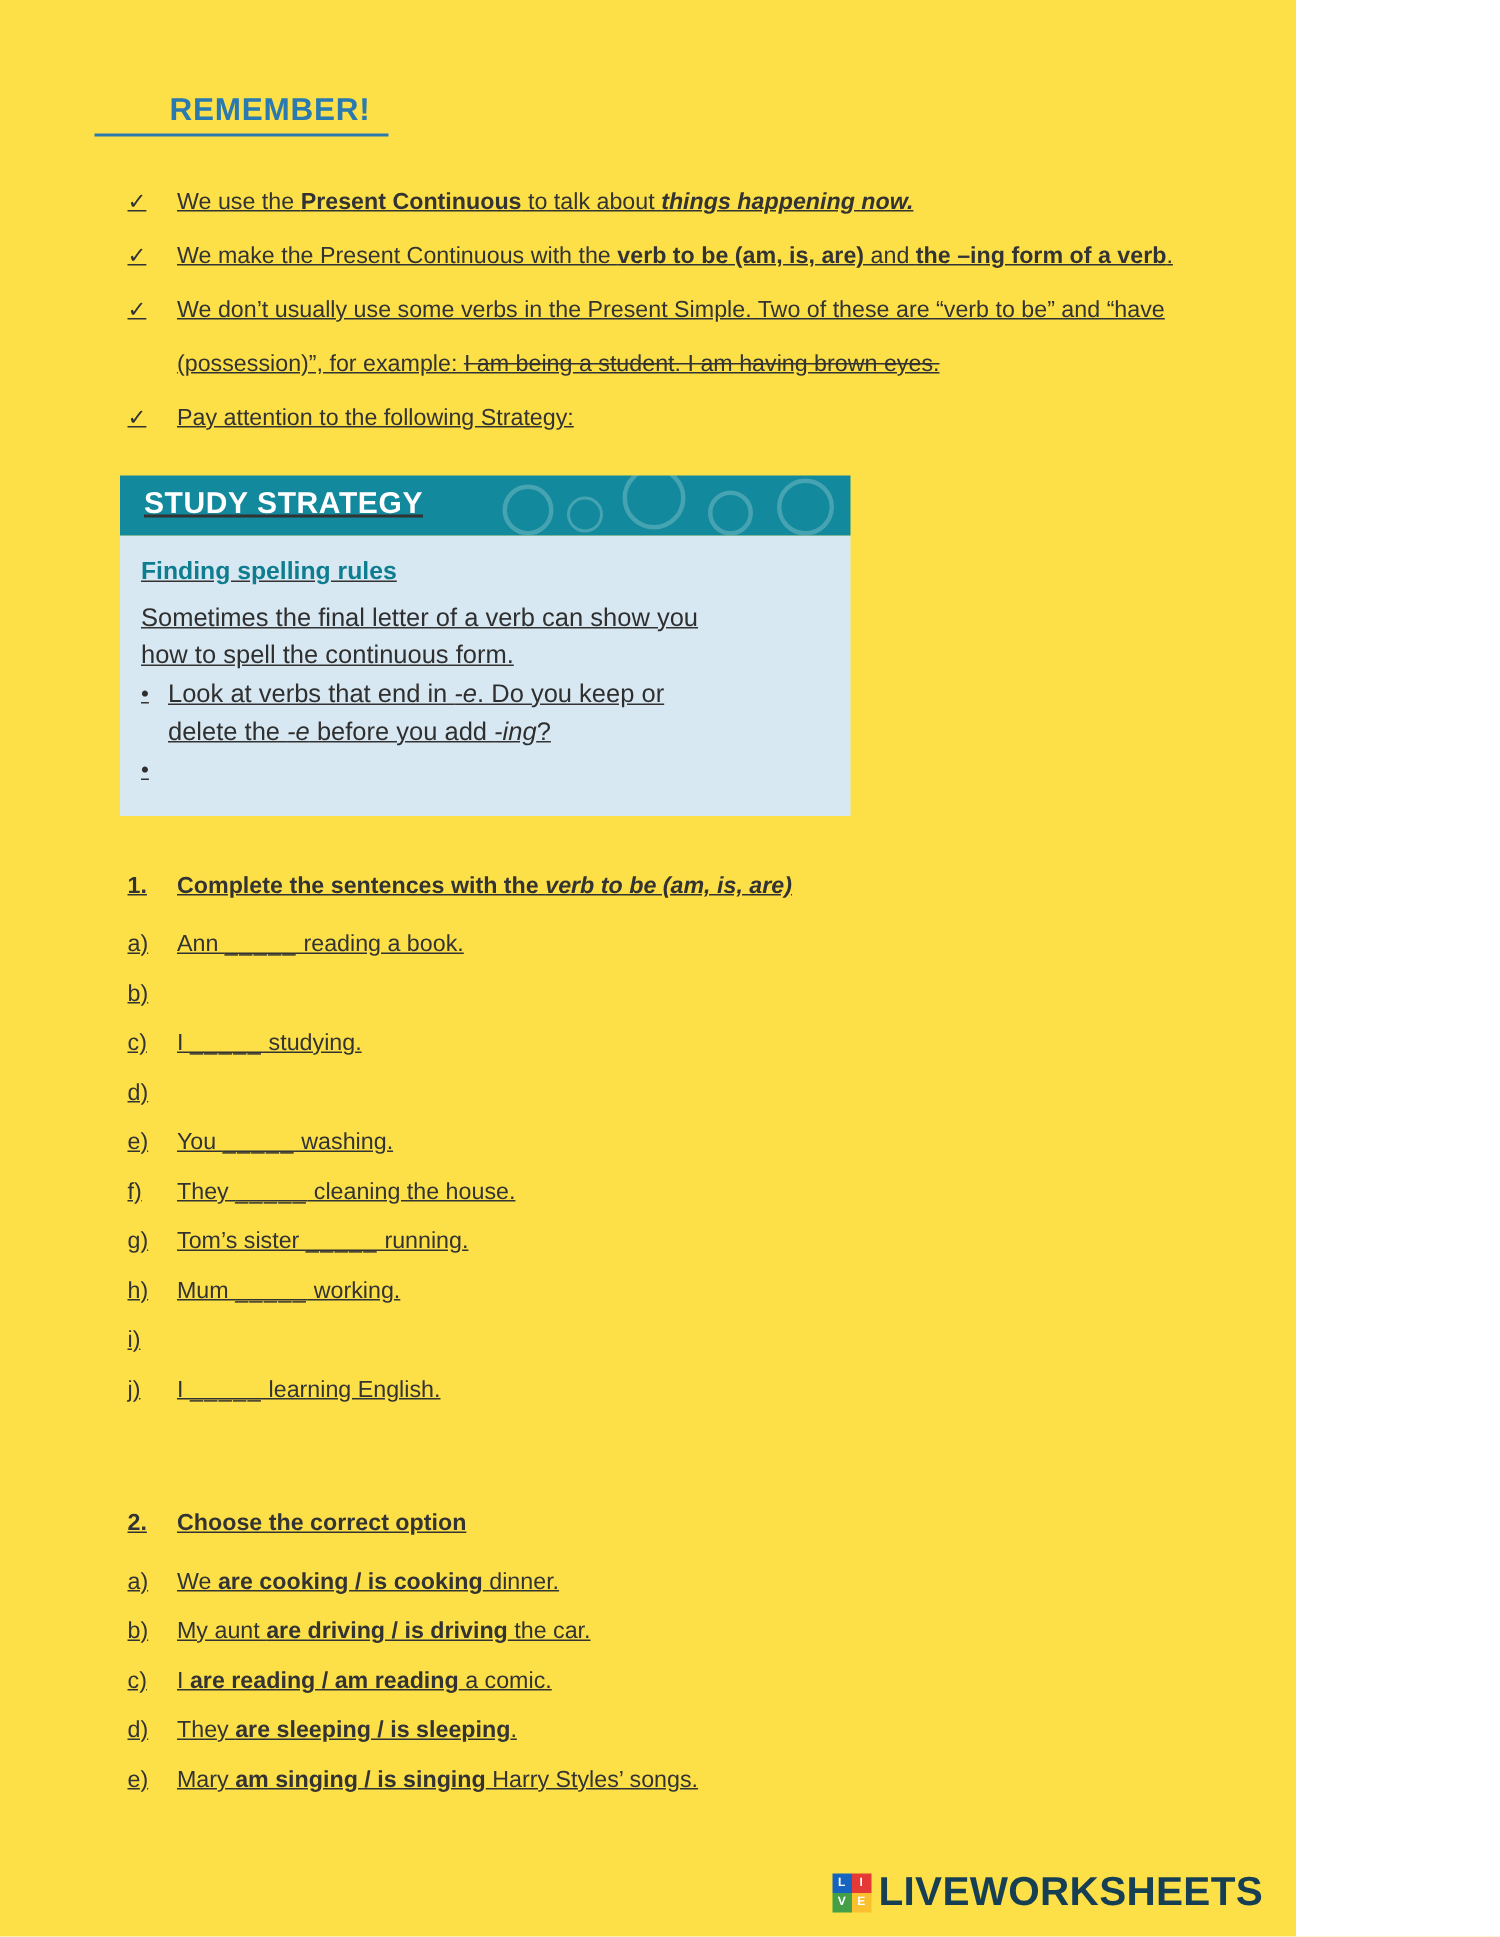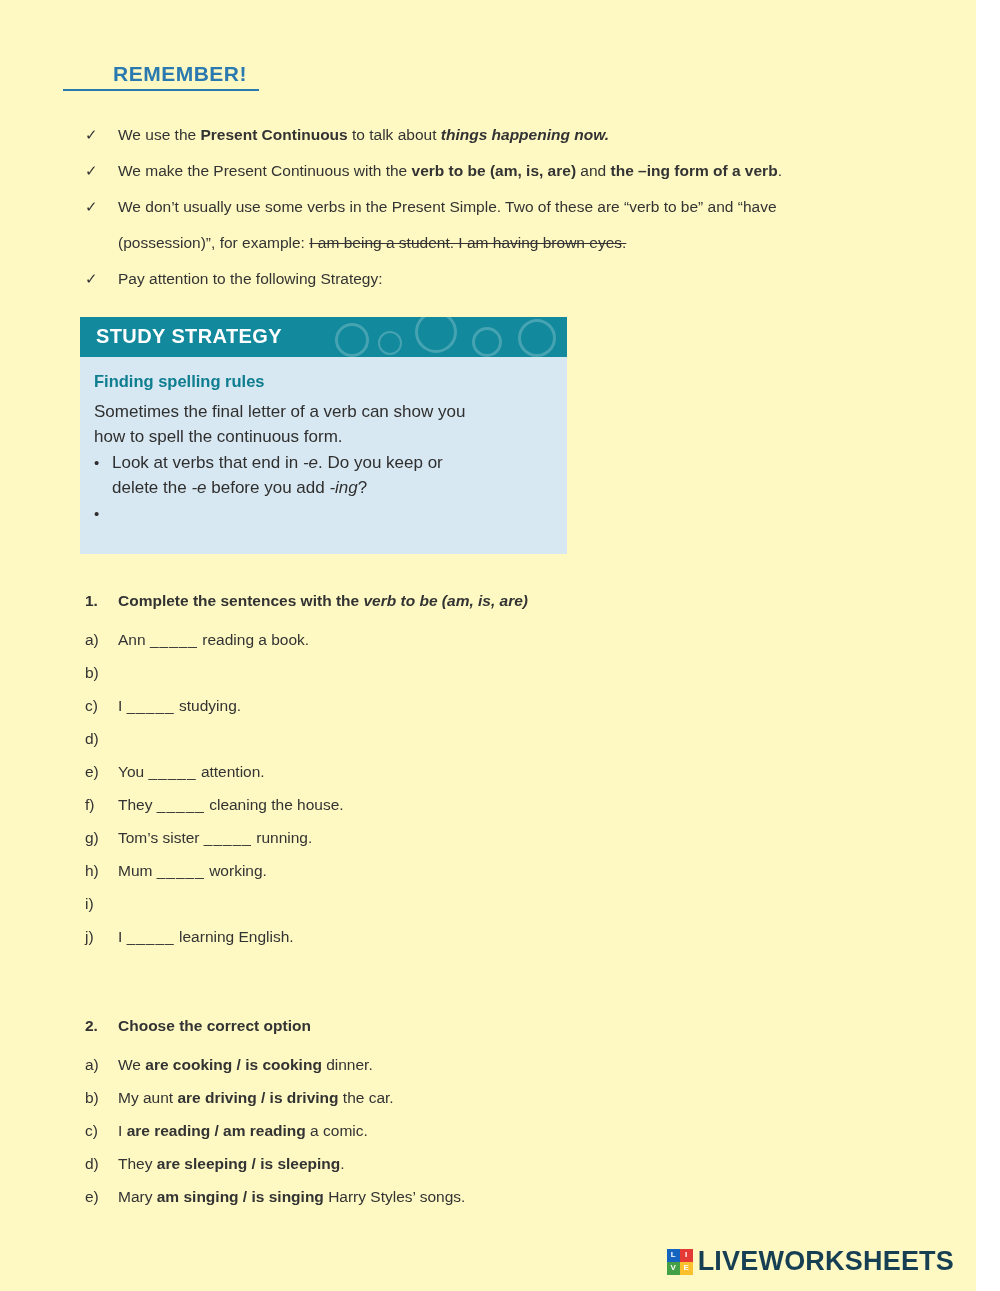--- a/index.html
+++ b/index.html
@@ -1,22 +1,23 @@
 <!DOCTYPE html>
 <html><head>
 <meta charset="utf-8">
 <style>
   html,body{margin:0;padding:0;background:#ffffff;}
   .page{
     position:relative;
-    width:976px;height:1291px;
-    background:#fef9c3;
+    width:864px;height:1291px;
+    background:#fde047;
     font-family:"Liberation Sans", sans-serif;
     color:#333333;
     overflow:hidden;
+    text-decoration:underline;
   }
   .b{font-weight:bold;}
   .i{font-style:italic;}
   .s{text-decoration:line-through;}
 
   
   .title-row{margin:62px 0 0 63px;}
   .title-underline{
     display:inline-block;
     padding:0 12px 3px 50px;
@@ -52,21 +53,21 @@
     border-radius:50%;
     border:3px solid rgba(255,255,255,0.22);
   }
   .dc1{width:28px;height:28px;left:255px;top:6px;}
   .dc2{width:20px;height:20px;left:298px;top:14px;border-width:2px;}
   .dc3{width:36px;height:36px;left:335px;top:-6px;}
   .dc4{width:24px;height:24px;left:392px;top:10px;}
   .dc5{width:32px;height:32px;left:438px;top:2px;}
   .strategy-body{
     background:#d8e8f2;
-    padding:12px 14px 28px 14px;
+    padding:12px 14px 18px 14px;
     font-size:17px;
     line-height:25.5px;
     color:#2f2f2f;
   }
   .strategy-sub{
     color:#0d7d8f;
     font-weight:bold;
     font-size:16.5px;
     margin-bottom:4px;
   }
@@ -181,21 +182,21 @@
     </div>
     <div class="ex-item">
       <span class="ex-letter">c)</span>
       <span><span>I </span><span class="blank">_____</span><span> studying.</span></span>
     </div>
     <div class="ex-item">
       <span class="ex-letter">d)</span>
     </div>
     <div class="ex-item">
       <span class="ex-letter">e)</span>
-      <span><span>You </span><span class="blank">_____</span><span> attention.</span></span>
+      <span><span>You </span><span class="blank">_____</span><span> washing.</span></span>
     </div>
     <div class="ex-item">
       <span class="ex-letter">f)</span>
       <span><span>They </span><span class="blank">_____</span><span> cleaning the house.</span></span>
     </div>
     <div class="ex-item">
       <span class="ex-letter">g)</span>
       <span><span>Tom’s sister </span><span class="blank">_____</span><span> running.</span></span>
     </div>
     <div class="ex-item">

